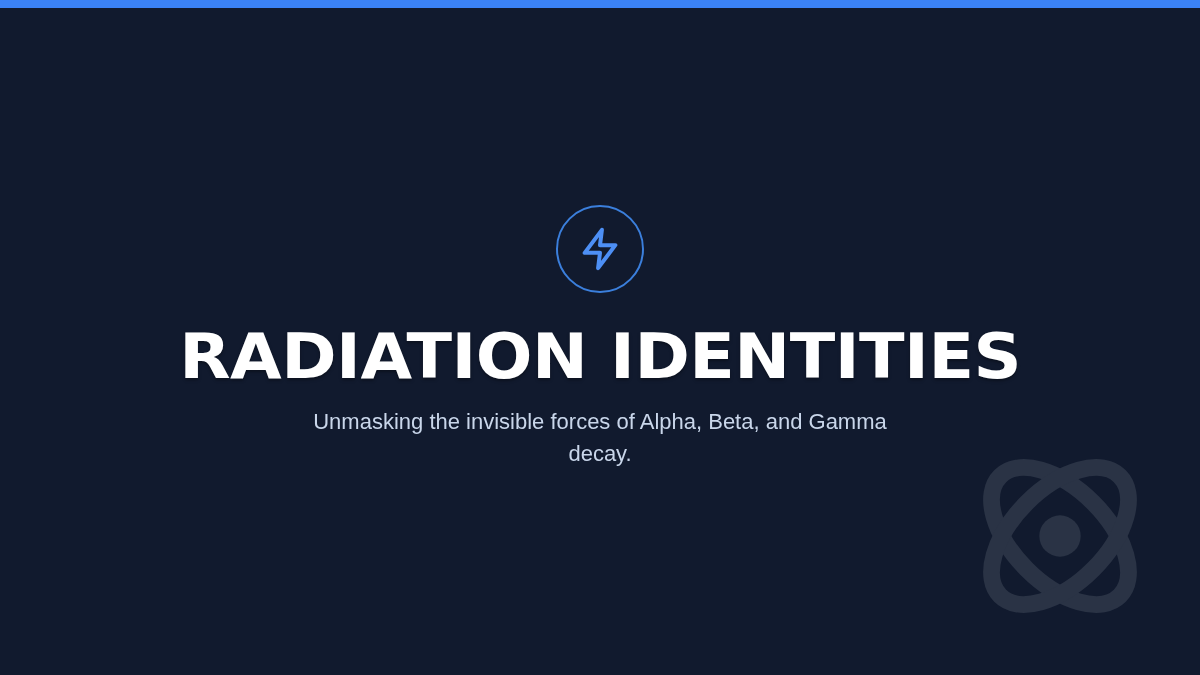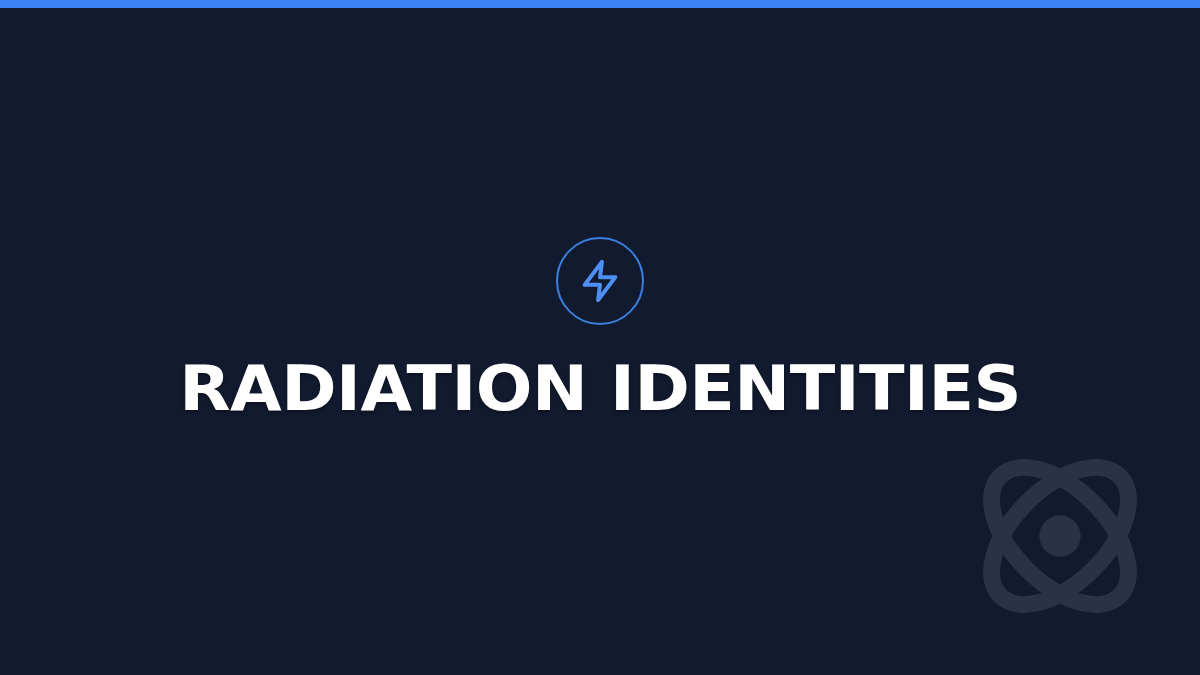--- a/index.html
+++ b/index.html
@@ -122,16 +122,17 @@
     <div class="badge-icon">
       <span>
         <svg viewBox="0 0 24 24" width="46" height="46" fill="none" stroke="#4d8ff5" stroke-width="2.1" stroke-linecap="round" stroke-linejoin="round" aria-hidden="true">
           <polygon points="13,2 4,14 12,14 11,22 20,10 12,10"></polygon>
         </svg>
       </span>
     </div>
 
     <h1 class="page-title">RADIATION IDENTITIES</h1>
 
+    <p class="page-subtitle">Unmasking the invisible forces of Alpha, Beta, and Gamma decay.</p>
 
   </div>
 
 </div>
 
 </body></html>

